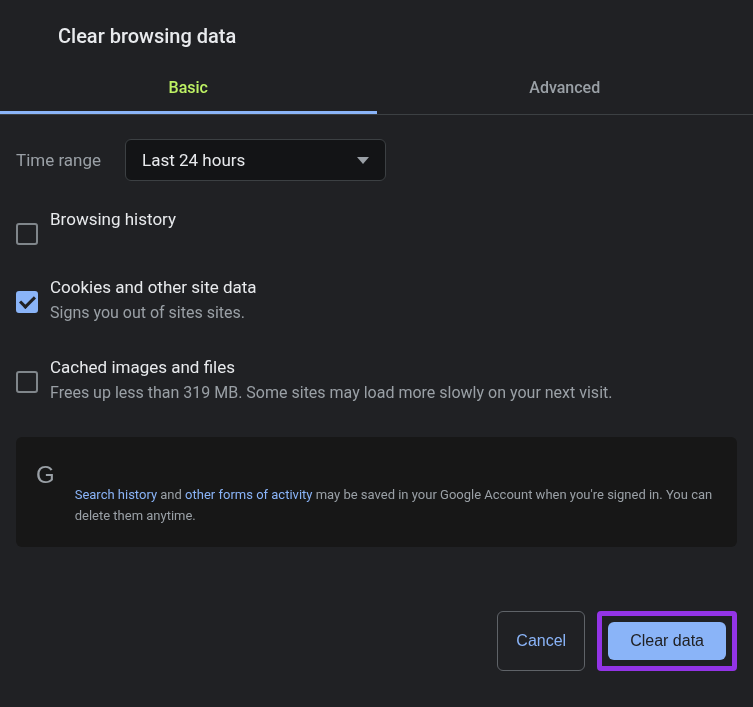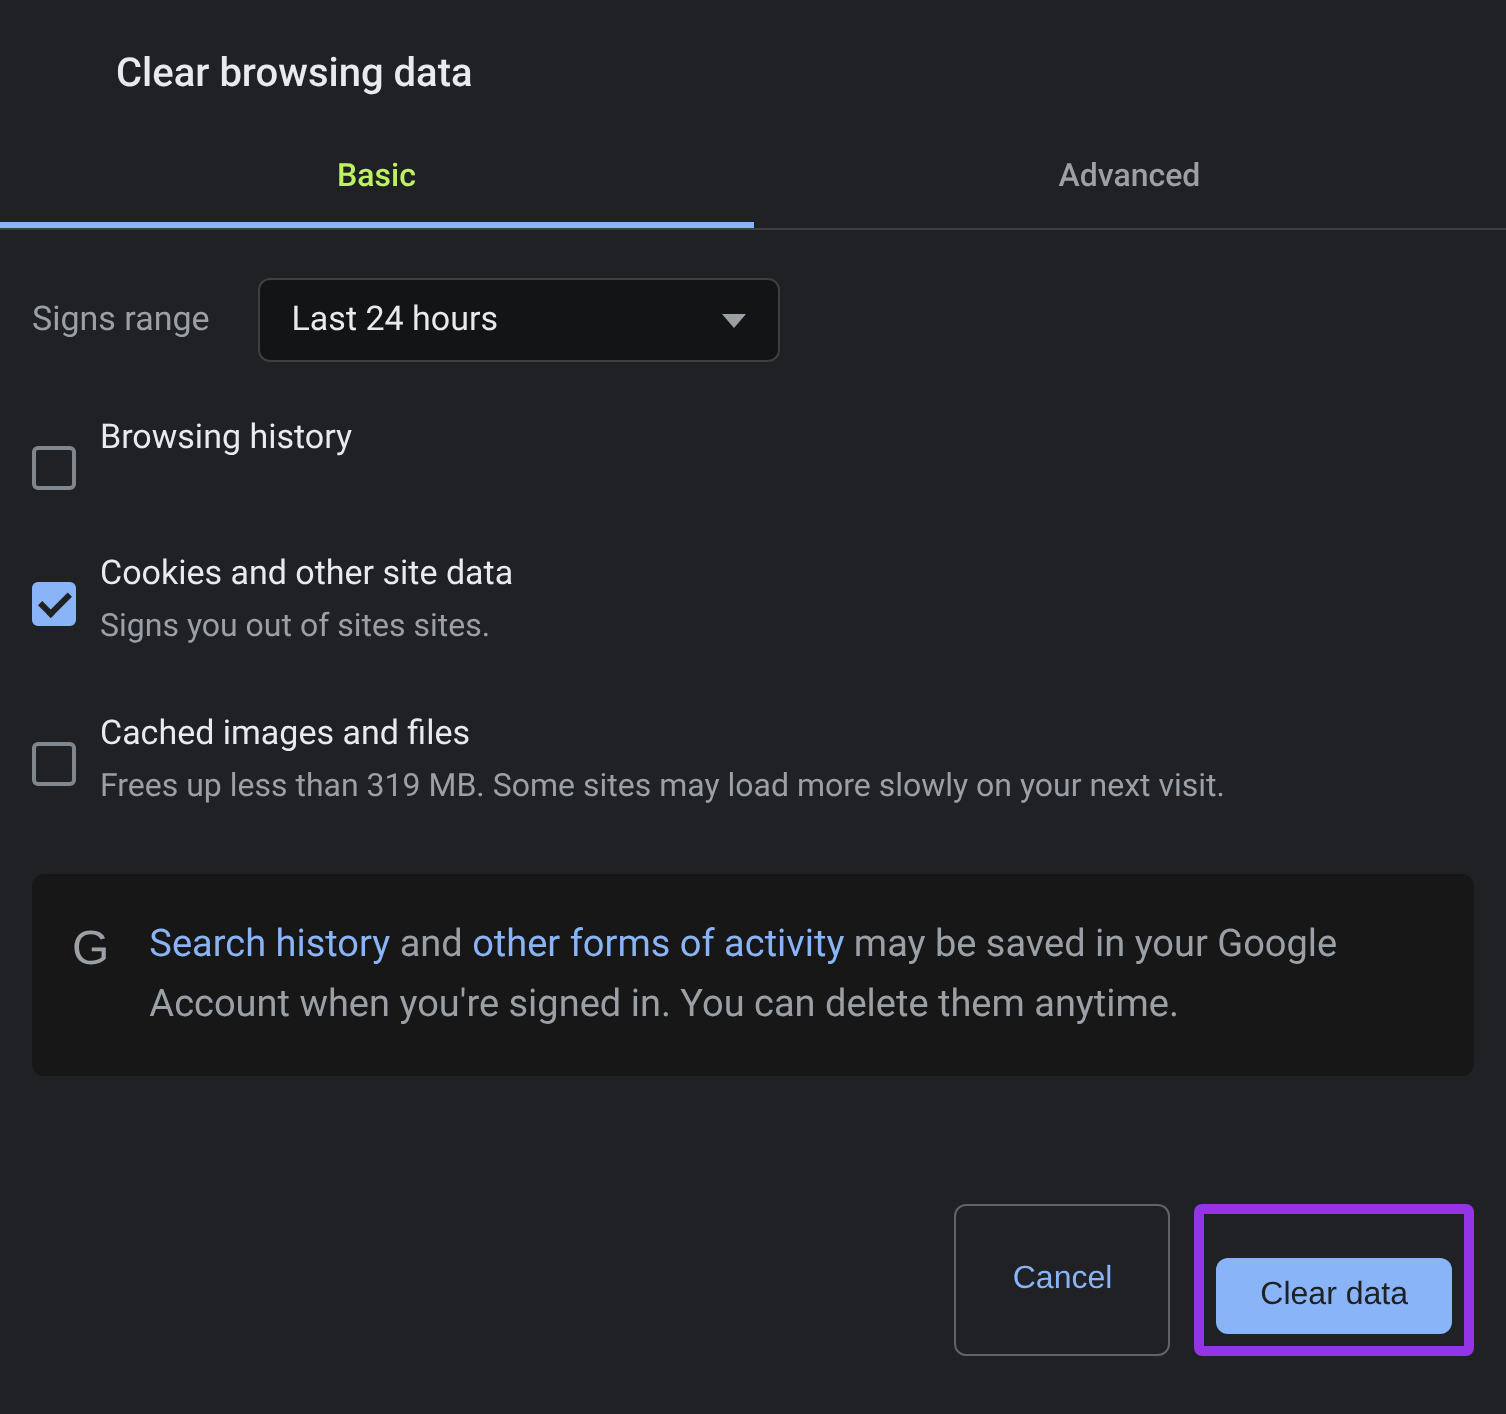--- a/index.html
+++ b/index.html
@@ -129,53 +129,53 @@
     }
     .g-icon {
       font-family: "Product Sans", Arial, sans-serif;
       font-size: 24px;
       font-weight: 500;
       color: #9aa0a6;
       flex-shrink: 0;
       margin-top: 4px;
     }
     .notice-text {
-      font-size: 19px;
+      font-size: 13px;
       color: #9aa0a6;
       line-height: 1.6;
+      margin-top: 28px;
     }
     .link {
       color: #8ab4f8;
       cursor: pointer;
     }
     .actions {
       display: flex;
       justify-content: flex-end;
       gap: 12px;
       padding: 28px 16px 16px 16px;
       margin-top: 20px;
     }
     .btn-cancel {
-      padding: 10px 28px;
+      padding: 10px 18px;
       border: 1px solid #5f6368;
       border-radius: 6px;
       background: transparent;
       color: #8ab4f8;
       font-size: 16px;
       cursor: pointer;
     }
     .btn-clear {
       padding: 10px 22px;
       border: none;
       border-radius: 6px;
       background: #8ab4f8;
       color: #202124;
       font-size: 16px;
       cursor: pointer;
-      margin-top: 16px;
     }
     .highlight-box {
       border: 5px solid #9334e6;
       padding: 6px;
       border-radius: 4px;
       display: inline-flex;
     }
   </style>
 </head>
 <body>
@@ -183,21 +183,21 @@
 <div class="dialog">
   <div class="title">Clear browsing data</div>
 
   <div class="tabs">
     <div class="tab active">Basic</div>
     <div class="tab">Advanced</div>
   </div>
 
   <div class="content">
     <div class="time-row">
-      <span class="time-label">Signs range</span>
+      <span class="time-label">Time range</span>
       <div class="select">
         <span class="select-text">Last 24 hours</span>
         <span class="chevron"></span>
       </div>
     </div>
 
     <div class="check-row">
       <div class="checkbox"></div>
       <div class="check-text">
         <div class="check-title">Browsing history</div>

